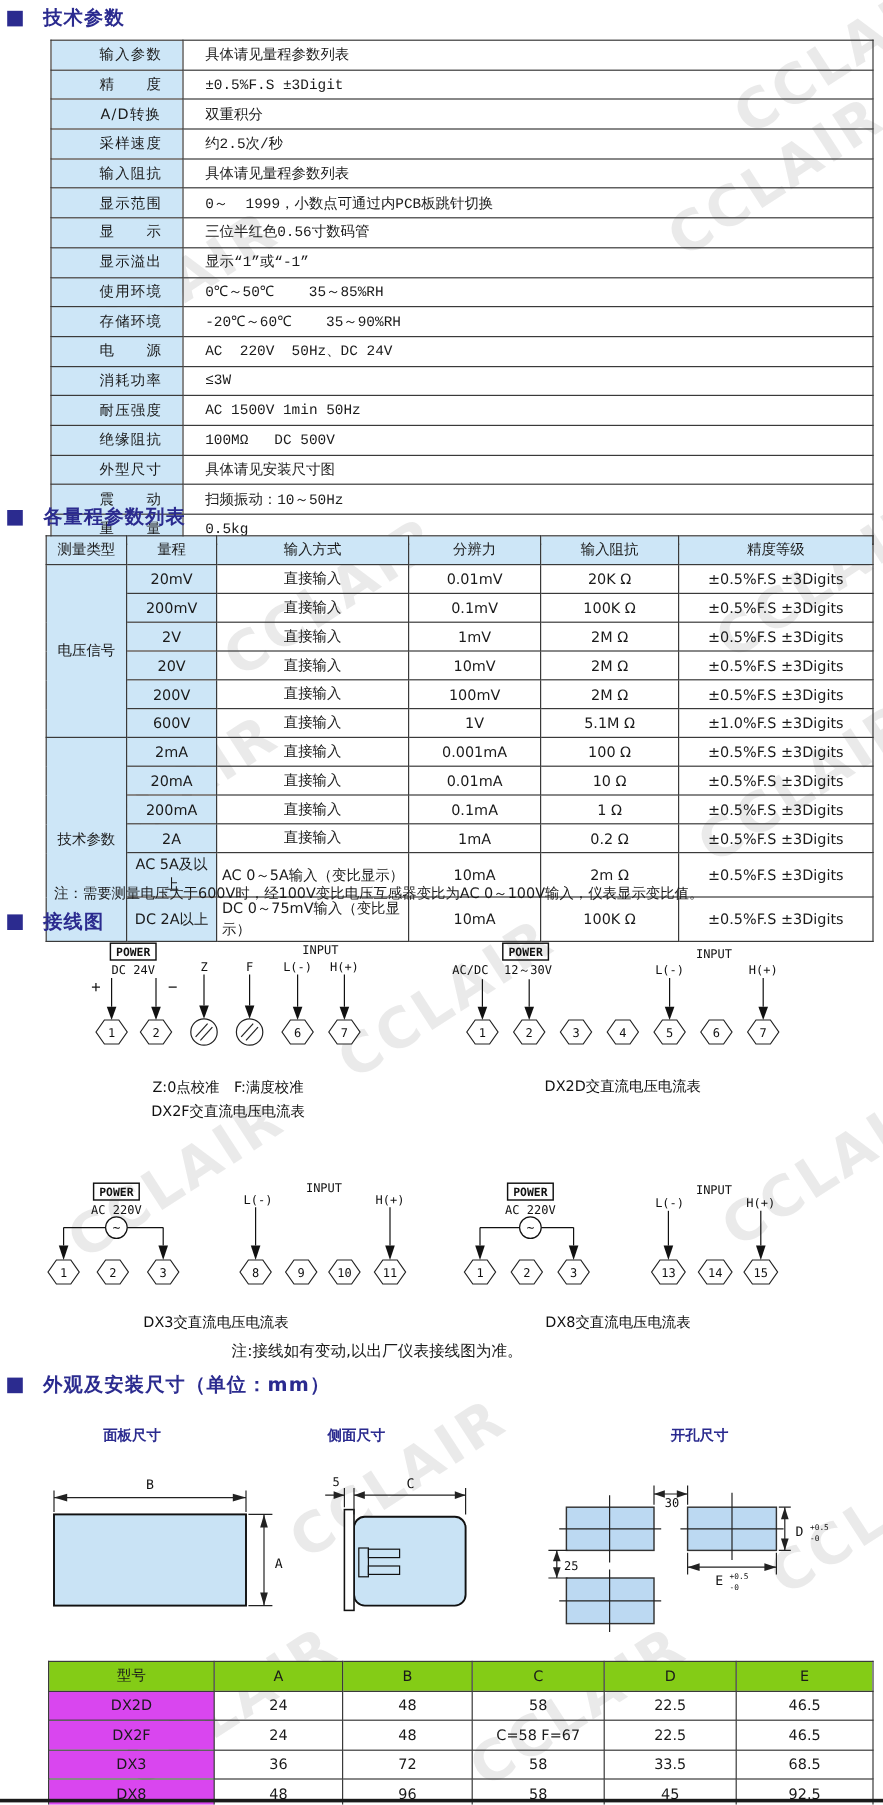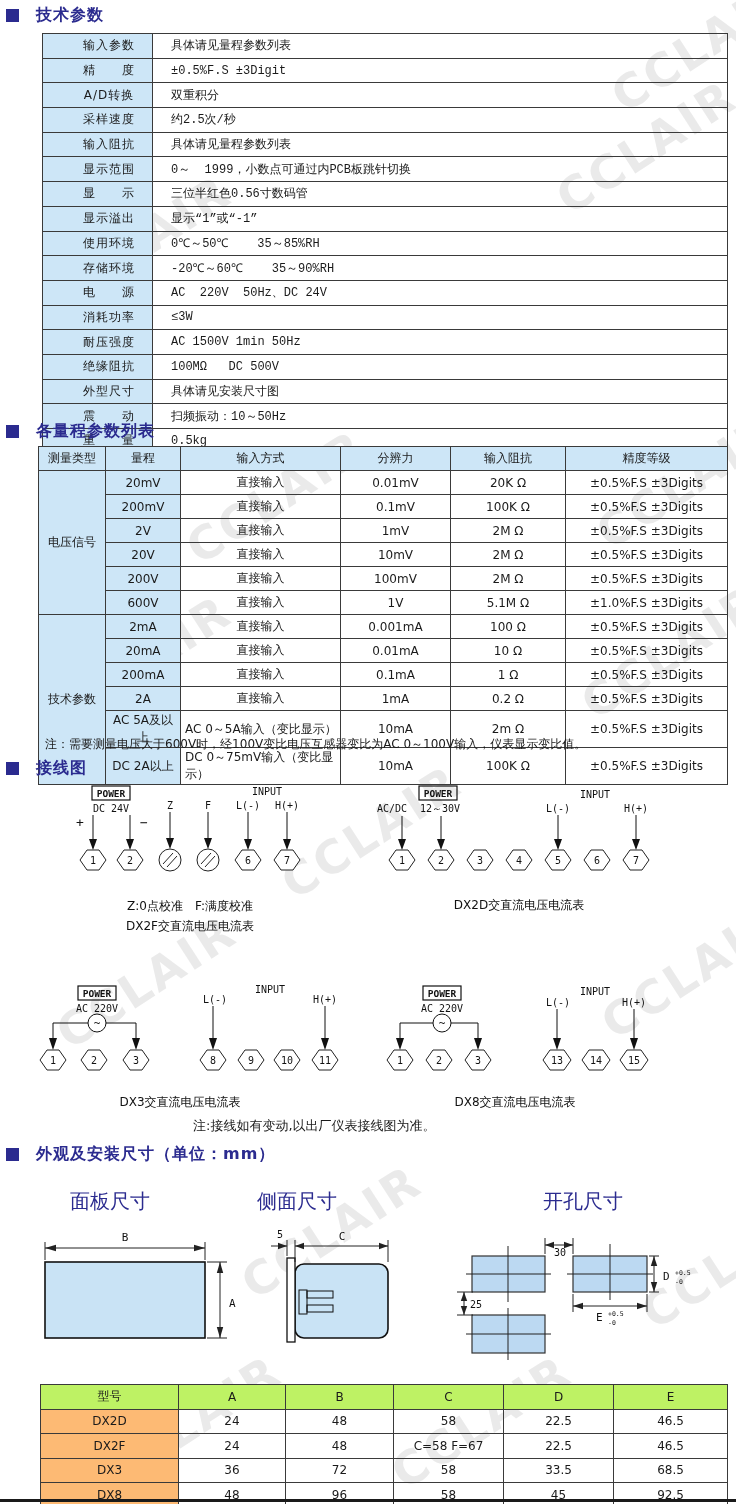--- a/index.html
+++ b/index.html
@@ -17,24 +17,24 @@
   .t1 .lbl{background:#cde6f7;text-align:center;letter-spacing:1px;}
   .t1 .val{padding-left:18px;white-space:pre;font-family:Liberation Mono, monospace;}
   .t2{position:absolute;left:38px;top:446px;width:690px;z-index:1;}
   .t2 td,.t2 th{height:21px;text-align:center;}
   .t2 th{background:#cde6f7;}
   .t2 .grp{background:#cde6f7;}
   .t2 .rng{background:#cde6f7;}
   .t2 .lft{text-align:left;padding-left:4px;}
   .t3{position:absolute;left:40px;top:1384px;width:688px;z-index:1;}
   .t3 td,.t3 th{height:21.5px;text-align:center;}
-  .t3 th{background:#bef264;}
-  .t3 .mdl{background:#fdba74;}
+  .t3 th{background:#84cc16;}
+  .t3 .mdl{background:#d946ef;}
   .note{position:absolute;font-size:12px;z-index:1;white-space:pre;}
-  .sub{position:absolute;font-size:20px;font-weight:400;color:#2b2b8f;transform:translateX(-50%);z-index:1;}
+  .sub{position:absolute;font-size:12px;font-weight:700;color:#2b2b8f;transform:translateX(-50%);z-index:1;}
   svg{position:absolute;z-index:1;}
   svg text{font-family:"DejaVu Sans Mono",monospace;fill:#111;}
   svg .cjk{font-family:"DejaVu Sans",sans-serif;}
   .botline{position:absolute;left:0;top:1499px;width:736px;height:2.5px;background:#1a1a1a;z-index:1;}
 </style>
 </head>
 <body>
 
 <div id="page">
 

